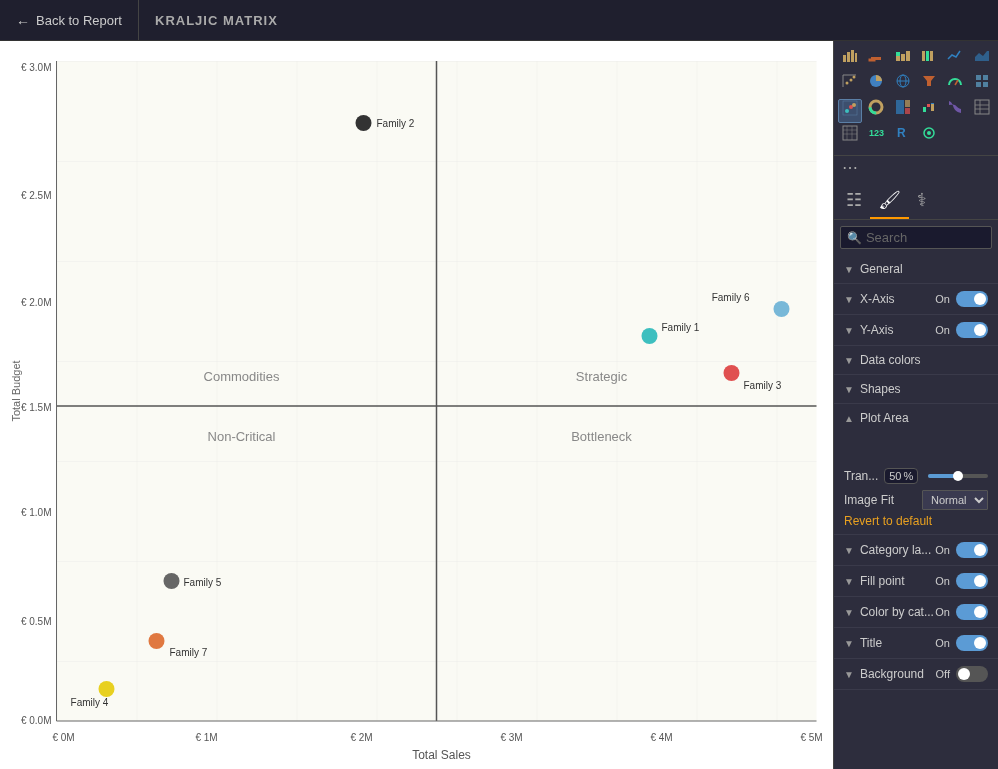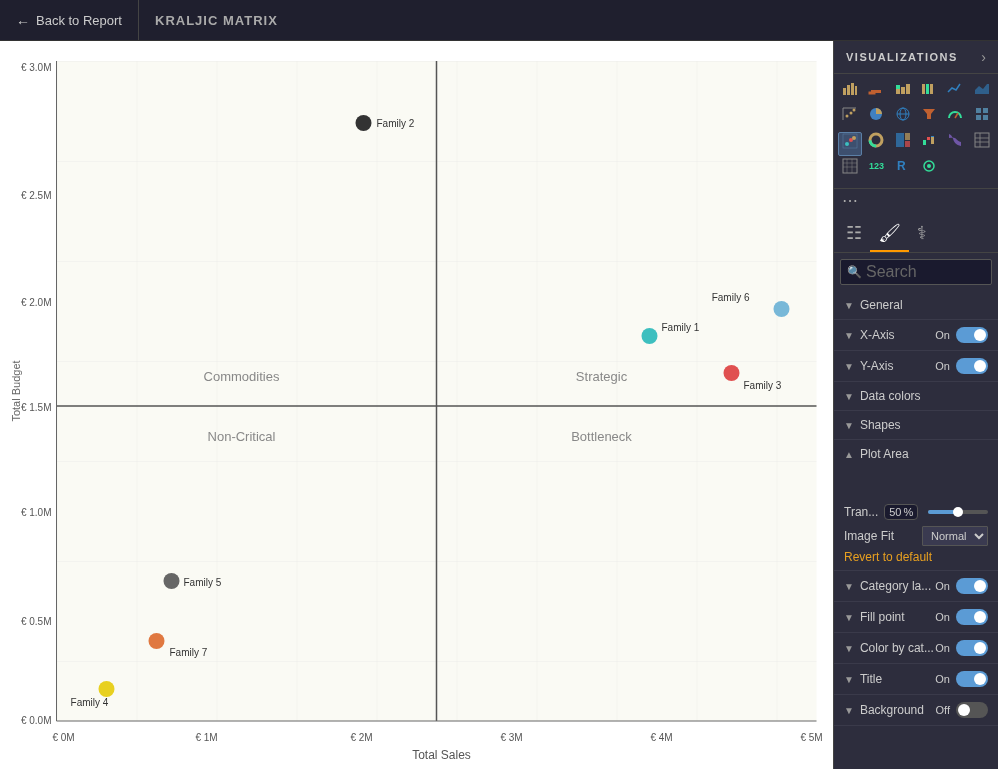--- a/index.html
+++ b/index.html
@@ -62,21 +62,21 @@
       padding: 6px 8px; cursor: pointer; border-bottom: 2px solid transparent; color: #aaa; font-size: 18px;
     }
     .format-tab.active { border-bottom: 2px solid #f90; color: #fff; }
 
     
     .search-box {
       display: flex; align-items: center; margin: 6px 6px; background: #1a1a2e; border: 1px solid #555; border-radius: 2px; padding: 3px 6px;
     }
     .search-icon { color: #888; font-size: 12px; margin-right: 4px; }
     .search-input {
-      background: transparent; border: none; outline: none; color: #ccc; font-size: 16px; width: 100%;
+      background: transparent; border: none; outline: none; color: #ccc; font-size: 13px; width: 100%;
     }
     .search-input::placeholder { color: #666; }
 
     
     .section-item {
       display: flex; align-items: center; justify-content: space-between; padding: 7px 10px; border-bottom: 1px solid #3a3a4a; cursor: pointer;
     }
     .section-left { display: flex; align-items: center; gap: 6px; }
     .section-chevron { color: #999; font-size: 10px; }
     .section-label { font-size: 12px; color: #ccc; }
@@ -222,24 +222,20 @@
       <circle cx="105" cy="648" r="8" fill="#e8d020"></circle>
       <text x="88" y="665" font-size="10" fill="#333" text-anchor="middle">Family 4</text>
 
       <line x1="55" y1="680" x2="815" y2="680" stroke="#666" stroke-width="1"></line>
       <line x1="55" y1="20" x2="55" y2="680" stroke="#666" stroke-width="1"></line>
     </svg>
   </div>
 
   <div class="right-panel">
 
-    <div class="panel-header">
-      <span class="panel-title">VISUALIZATIONS</span>
-      <span class="panel-expand">›</span>
-    </div>
 
     <div class="viz-icons-grid">
 
       <div class="viz-icon">
         <svg viewBox="0 0 16 16" fill="#c0a060">
             <rect x="1" y="8" width="3" height="7"></rect>
             <rect x="5" y="5" width="3" height="10"></rect>
             <rect x="9" y="3" width="3" height="12"></rect>
             <rect x="13" y="6" width="2" height="9"></rect>
           </svg>

